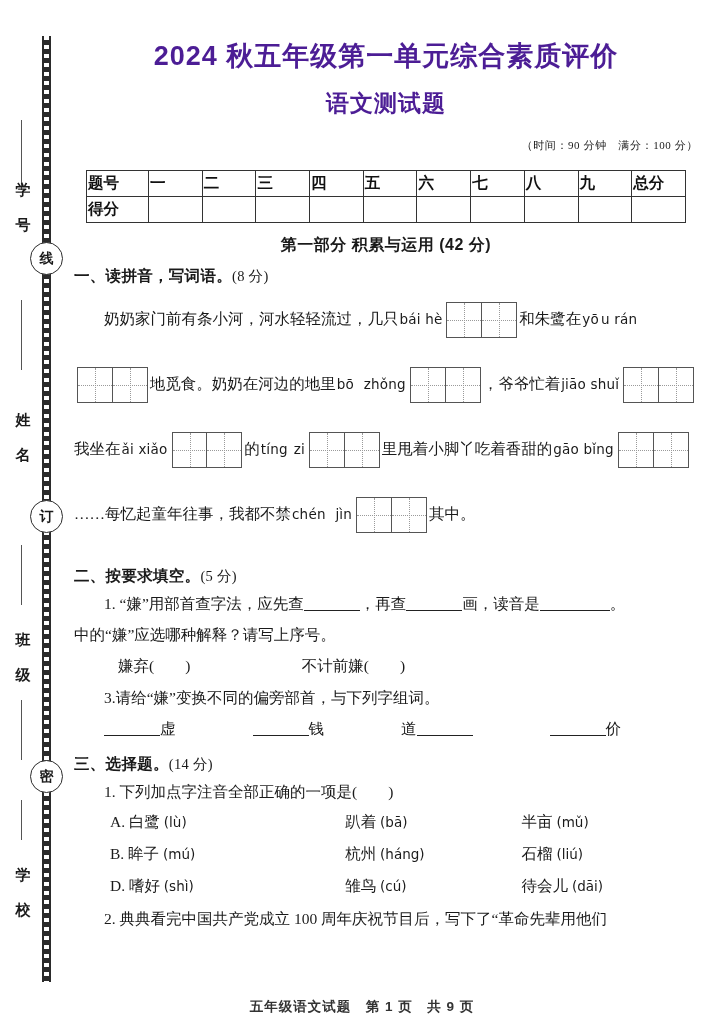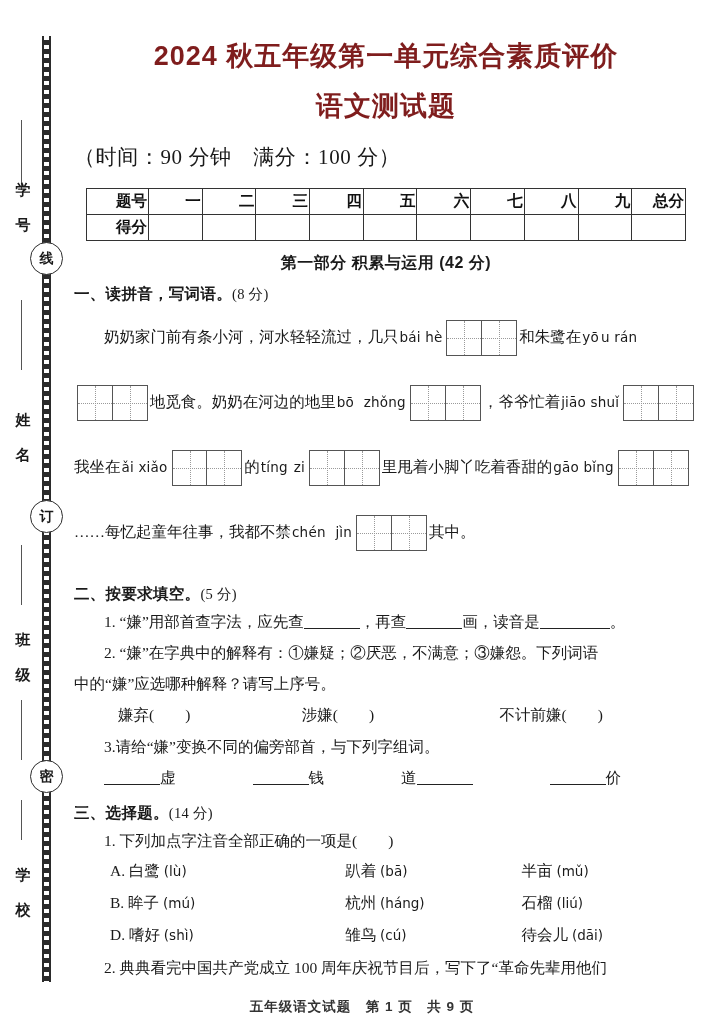--- a/index.html
+++ b/index.html
@@ -76,43 +76,43 @@
     left: 62px; top: 0;
     width: 662px; height: 1024px;
     padding: 0 26px 0 12px;
   }
 
   .title-1, .title-2 {
     text-align: center;
     font-family: "Liberation Sans", sans-serif;
     font-weight: bold;
     letter-spacing: 1px;
-    color: #7f1d1d;
+    color: #4c1d95;
   }
   .title-1 { font-size: 27px; margin-top: 38px; }
-  .title-2 { font-size: 27px; margin-top: 14px; }
+  .title-2 { font-size: 23px; margin-top: 14px; }
 
   .subtitle {
-    text-align: left;
-    font-size: 21px;
+    text-align: right;
+    font-size: 11px;
     margin-top: 19px;
     letter-spacing: .6px;
   }
 
   
   table.score {
     border-collapse: collapse;
     margin: 17px auto 0 auto;
     width: 600px;
     table-layout: fixed;
   }
   table.score td {
     border: 1.2px solid #333;
     height: 26px;
-    text-align: right;
+    text-align: left;
     vertical-align: middle;
     font-size: 15.5px;
     font-family: "Liberation Sans", sans-serif;
     font-weight: bold;
     color: #111;
   }
   table.score td.hdr { width: 62px; }
 
   .part-head {
     text-align: center;
@@ -302,26 +302,24 @@
   </div>
 
   <div class="q-head">
     <span>二、按要求填空。</span><span class="pts">(5 分)</span>
   </div>
 
   <div class="p indent">
     <span>1. “嫌”用部首查字法，应先查</span><span class="blank b-md"></span><span>，再查</span><span class="blank b-md"></span><span>画，读音是</span><span class="blank b-lg"></span><span>。</span>
   </div>
 
-  <div class="p indent">2. “嫌”在字典中的解释有：①嫌疑；②厌恶，不满意；③嫌怨。下列词语</div>
   <div class="p">中的“嫌”应选哪种解释？请写上序号。</div>
 
   <div class="row3 opts">
     <div>嫌弃(　　)</div>
-    <div>涉嫌(　　)</div>
     <div>不计前嫌(　　)</div>
   </div>
 
   <div class="p indent">3.请给“嫌”变换不同的偏旁部首，与下列字组词。</div>
 
   <div class="row-words">
     <div><span class="blank b-md"></span><span>虚</span></div>
     <div><span class="blank b-md"></span><span>钱</span></div>
     <div><span>道</span><span class="blank b-md"></span></div>
     <div><span class="blank b-md"></span><span>价</span></div>

